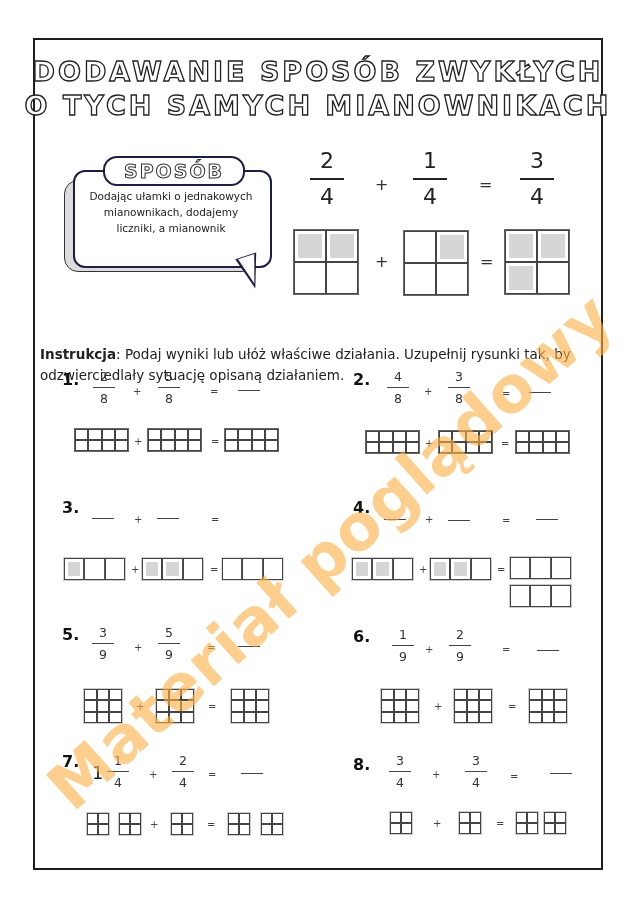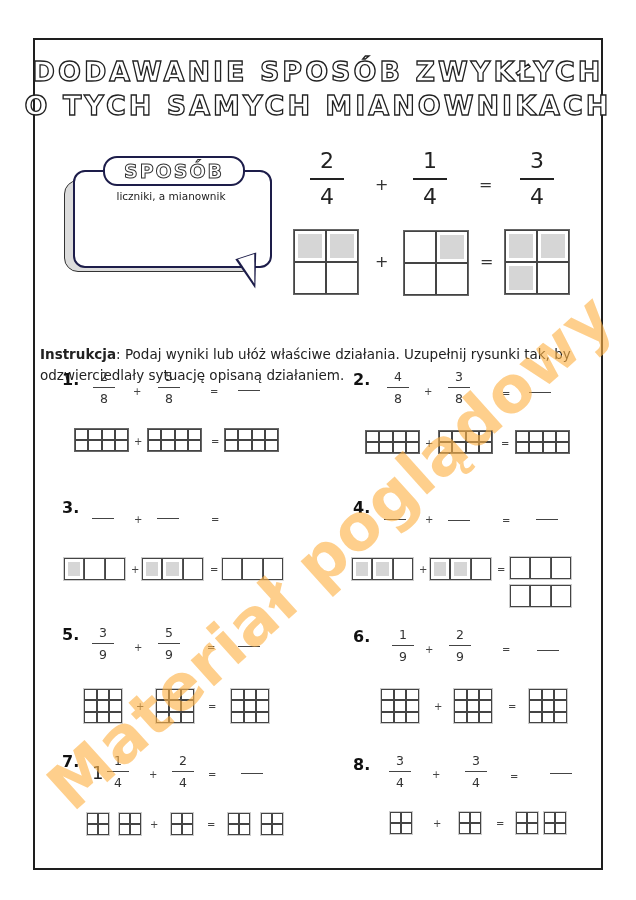--- a/index.html
+++ b/index.html
@@ -42,20 +42,22 @@
 
 <div class="title t1">DODAWANIE SPOSÓB ZWYKŁYCH</div>
 <div class="title t2">O TYCH SAMYCH MIANOWNIKACH</div>
 
 <div class="bubble-shadow"></div>
 <div class="bubble"></div>
 <div class="tail"></div>
 <div class="tail-in"></div>
 <div class="sposob">SPOSÓB</div>
 <div class="bubble-text">
+  <div>Dodając ułamki o jednakowych</div>
+  <div>mianownikach, dodajemy</div>
   <div>liczniki, a mianownik</div>
 </div>
 
 <div class="bigfrac" style="left:307px;top:146px;">
   <div class="n">2</div>
   <div class="bar"></div>
   <div class="d">4</div>
 </div>
 <div class="op" style="left:375px;top:175px;">+</div>
 <div class="bigfrac" style="left:410px;top:146px;">

